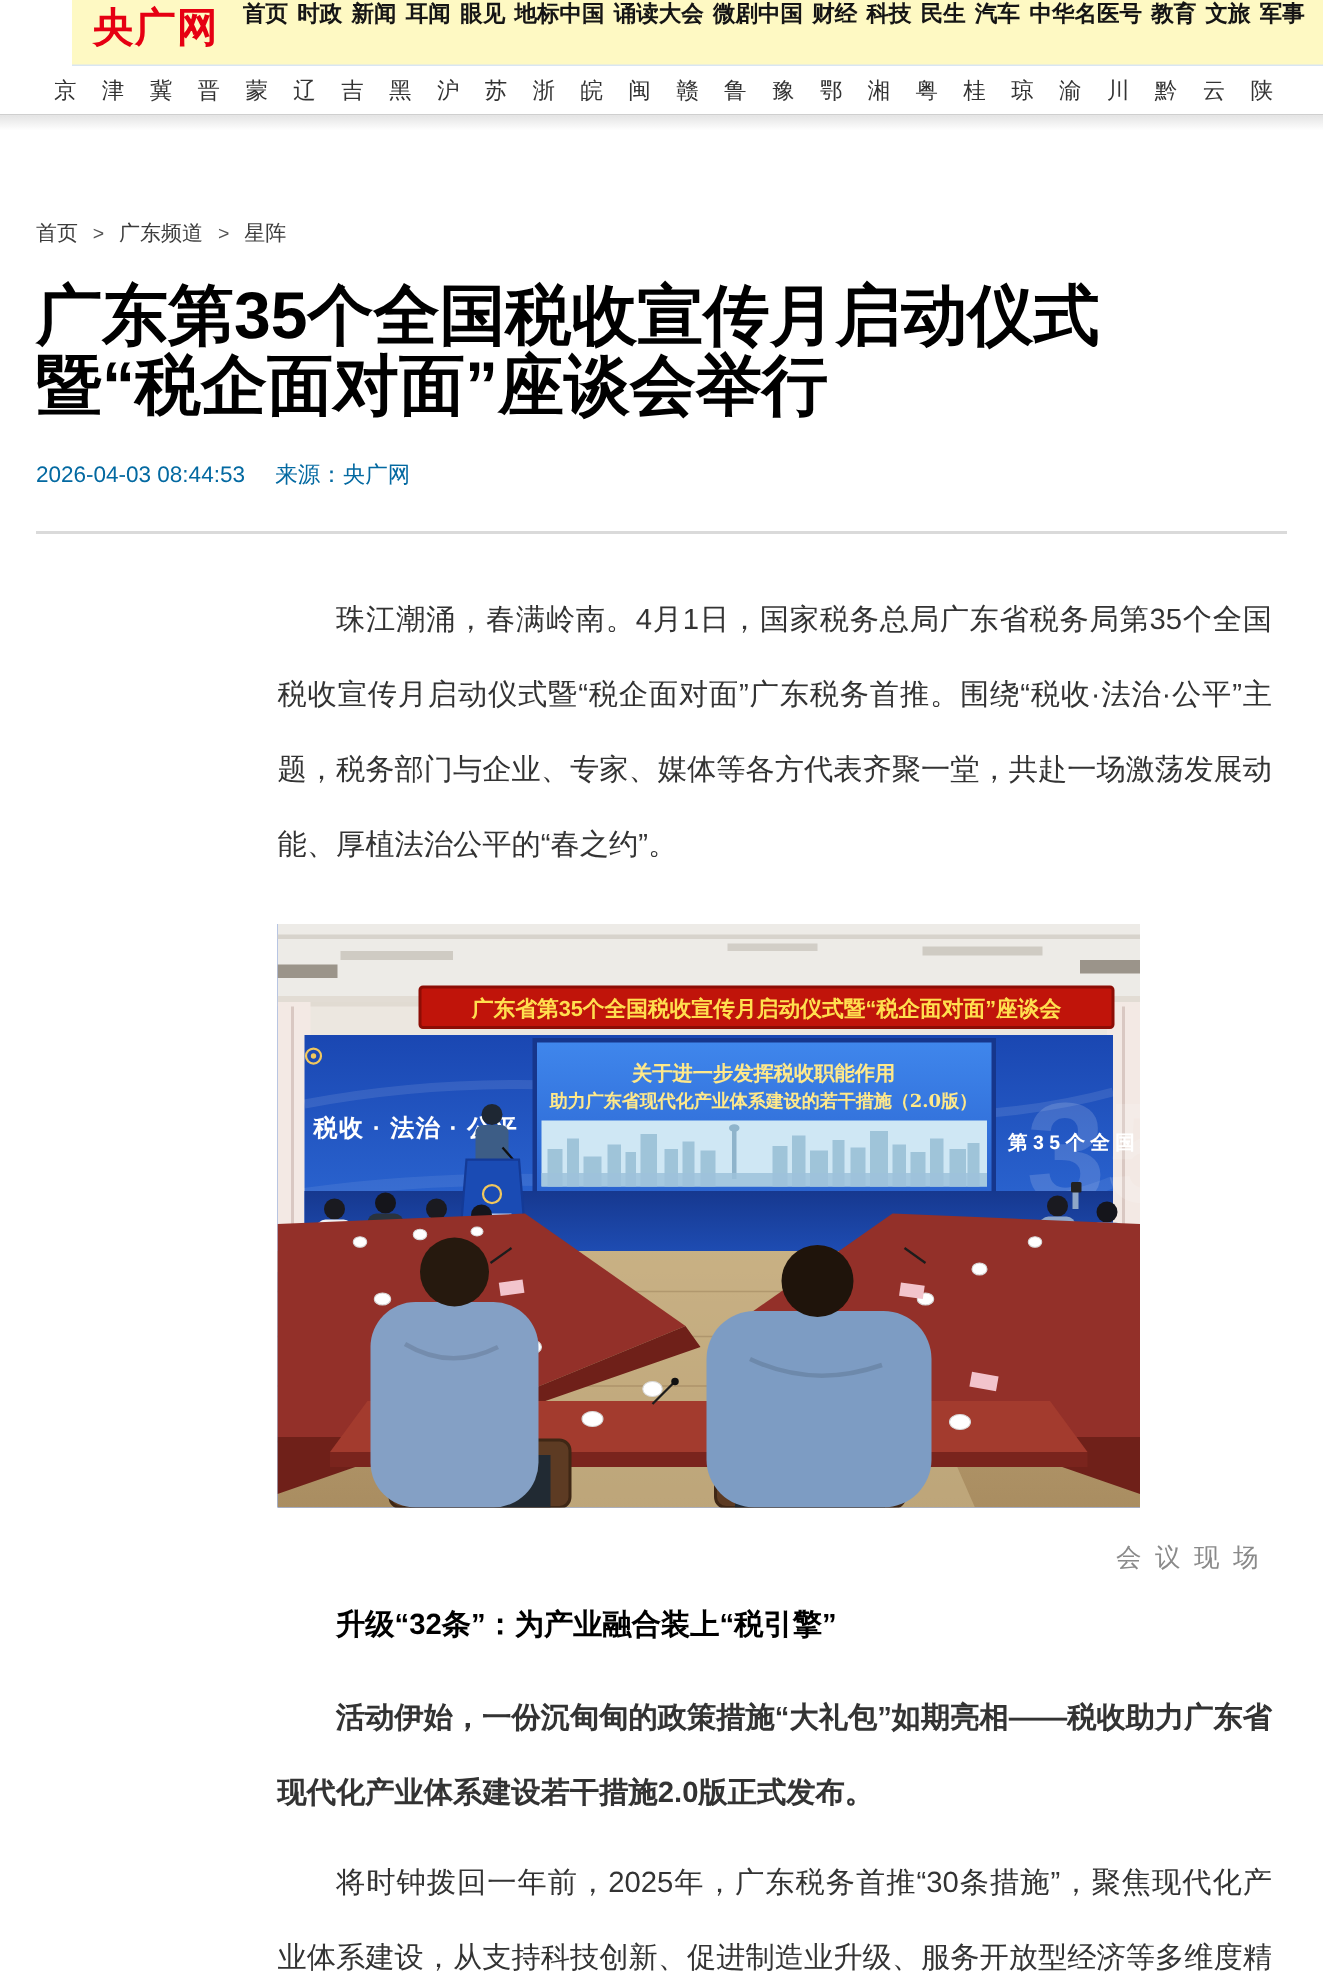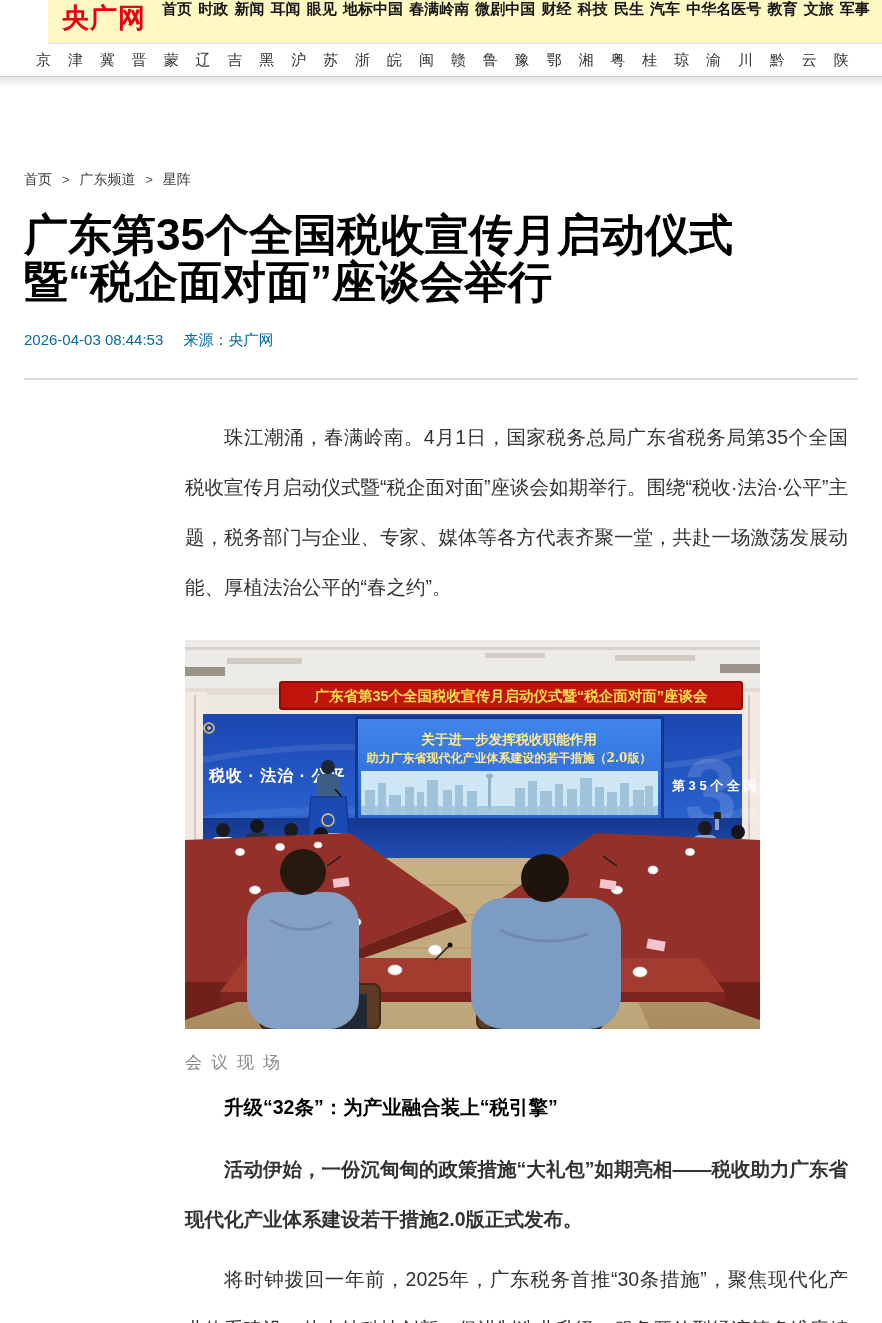--- a/index.html
+++ b/index.html
@@ -34,21 +34,21 @@
     display:flex; justify-content:space-between; align-items:center;
     height:33px; padding:0 33px 0 36px;
     border-bottom:1px solid #cfcfcf;
   }
   .regions a {
     font-size:15px; color:#333; text-decoration:none; cursor:pointer; white-space:nowrap;
   }
   .regions-shadow { height:10px; background:linear-gradient(180deg,#e4e4e4,#ffffff); }
   
   .main { padding:0 24px; }
-  .breadcrumb { margin-top:84px; font-size:14px; color:#3c3c3c; }
+  .breadcrumb { margin-top:60px; font-size:14px; color:#3c3c3c; }
   .breadcrumb a { color:#3c3c3c; text-decoration:none; cursor:pointer; }
   .breadcrumb .sep { margin:0 6px; color:#555; font-size:13px; }
   .title {
     margin-top:22px; padding-right:28px;
     font-size:44px; line-height:47px; font-weight:800; color:#000;
   }
   .meta { margin-top:26px; font-size:15px; color:#0369a1; }
   .meta .src { margin-left:16px; }
   .divider { margin-top:28px; border-top:2px solid #dadada; }
   
@@ -57,21 +57,21 @@
     font-size:19.5px; line-height:50px; color:#333;
     text-align:justify; text-indent:2em;
   }
   .p1 { margin-top:32px; }
   .figure { margin-top:28px; width:663px; }
   .photo {
     width:575px; height:389px; display:block; overflow:hidden;
     background:#1f55c8;
   }
   .caption {
-    margin-top:22px; width:663px; text-align:left;
+    margin-top:22px; width:663px; text-align:right;
     font-family:"DejaVu Serif", serif;
     font-size:17px; color:#8a8a8a; letter-spacing:9px;
   }
   .subheading {
     margin-top:18px; font-size:19.5px; font-weight:800; color:#000;
     text-indent:2em; line-height:30px;
   }
   .p2 { margin-top:22px;font-weight:bold; }
   .p3 { margin-top:10px; }
 </style>
@@ -80,21 +80,21 @@
 
 <header class="topnav">
   <div class="logo">央广网</div>
   <nav class="topnav-items">
     <a>首页</a>
     <a>时政</a>
     <a>新闻</a>
     <a>耳闻</a>
     <a>眼见</a>
     <a>地标中国</a>
-    <a>春满岭南</a>
+    <a>诵读大会</a>
     <a>微剧中国</a>
     <a>财经</a>
     <a>科技</a>
     <a>民生</a>
     <a>汽车</a>
     <a>中华名医号</a>
     <a>教育</a>
     <a>文旅</a>
     <a>军事</a>
   </nav>
@@ -144,21 +144,21 @@
 
   <div class="meta">
     <span>2026-04-03 08:44:53</span>
     <span class="src">来源：央广网</span>
   </div>
 
   <div class="divider"></div>
 
   <article class="article">
 
-    <p class="p1">珠江潮涌，春满岭南。4月1日，国家税务总局广东省税务局第35个全国税收宣传月启动仪式暨“税企面对面”座谈会如期举行。围绕“税收·法治·公平”主题，税务部门与企业、专家、媒体等各方代表齐聚一堂，共赴一场激荡发展动能、厚植法治公平的“春之约”。</p>
+    <p class="p1">珠江潮涌，春满岭南。4月1日，国家税务总局广东省税务局第35个全国税收宣传月启动仪式暨“税企面对面”广东税务首推。围绕“税收·法治·公平”主题，税务部门与企业、专家、媒体等各方代表齐聚一堂，共赴一场激荡发展动能、厚植法治公平的“春之约”。</p>
 
     <figure class="figure">
 
       <svg class="photo" viewBox="0 0 575 389" width="575" height="389" xmlns="http://www.w3.org/2000/svg">
         <defs>
           <linearGradient id="gBlue" x1="0" y1="0" x2="0" y2="1">
             <stop offset="0" stop-color="#1a47b2"></stop>
             <stop offset="1" stop-color="#2f6cd8"></stop>
           </linearGradient>
           <linearGradient id="gScreen" x1="0" y1="0" x2="0" y2="1">

